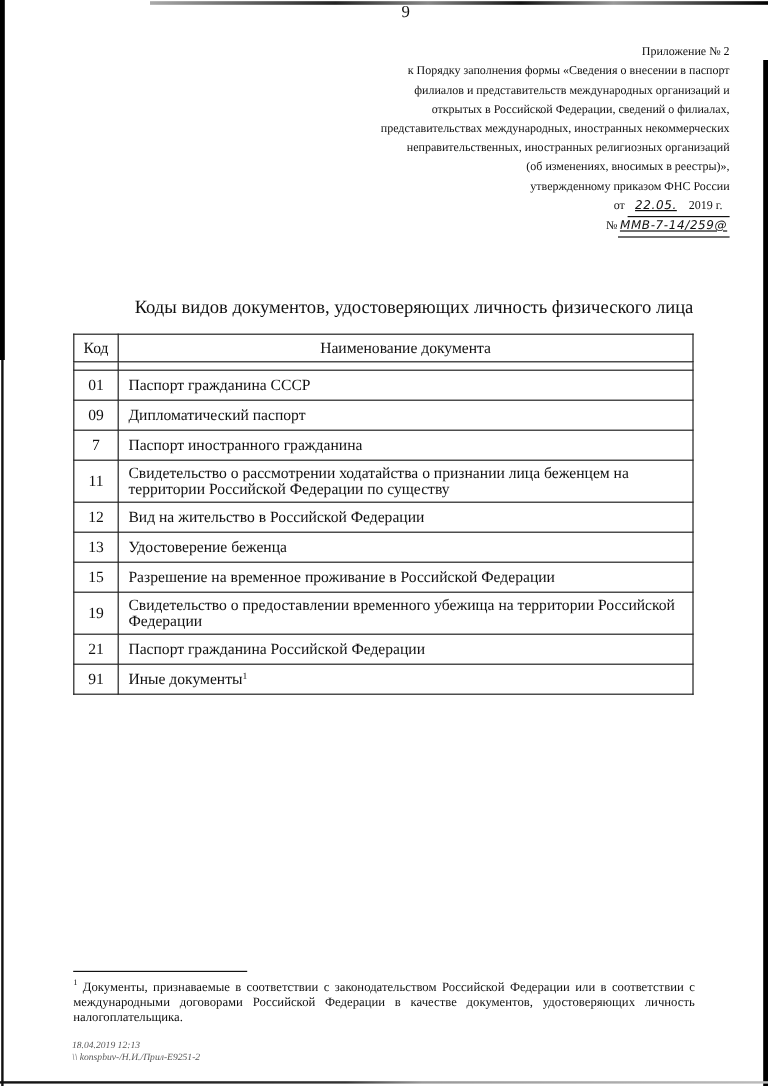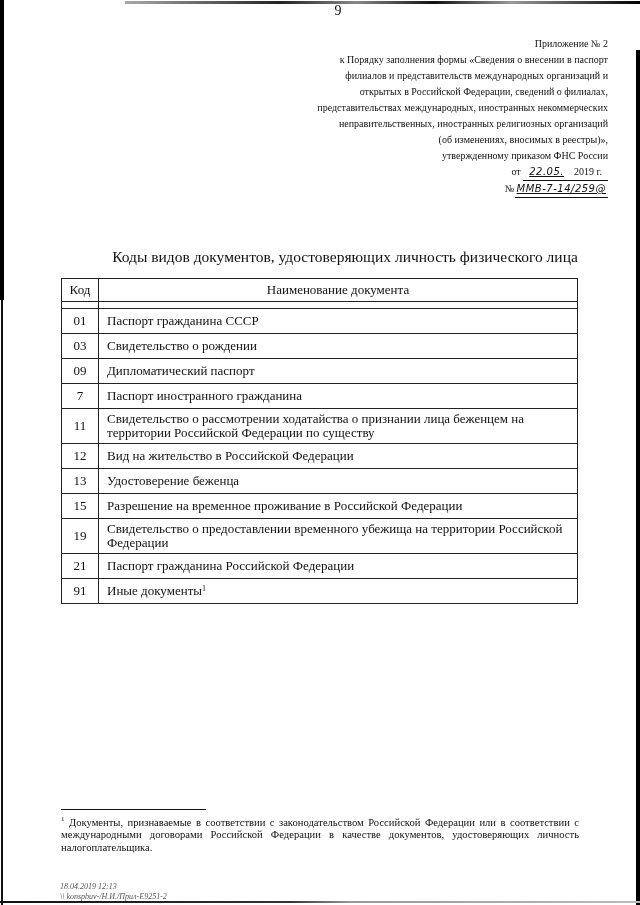--- a/index.html
+++ b/index.html
@@ -51,21 +51,21 @@
   .footnote-rule { position: absolute; left: 61px; top: 809px; width: 145px; height: 1px; background: #111; }
   .footnote {
     position: absolute; left: 61px; top: 813px; width: 518px;
     font-size: 10.6px; line-height: 12.5px; text-align: justify;
   }
   .footnote sup { font-size: 7px; }
 
   .stamp {
     position: absolute; left: 60px; top: 866px;
     font-family: "Liberation Serif", serif; font-style: italic;
-    font-size: 8px; line-height: 10px; color: #555; margin-top: 16px;
+    font-size: 8px; line-height: 10px; color: #555;
   }
 </style>
 </head>
 <body>
 
 <div class="scan-left"></div>
 <div class="scan-left2"></div>
 <div class="scan-top"></div>
 <div class="scan-right"></div>
 <div class="scan-bottom"></div>
@@ -104,24 +104,20 @@
   <tbody>
     <tr class="spacer">
         <td></td>
         <td></td>
       </tr>
     <tr class="row">
         <td class="code">01</td>
         <td class="name">Паспорт гражданина СССР</td>
       </tr>
     <tr class="row">
-        <td class="code">03</td>
-        <td class="name">Свидетельство о рождении</td>
-      </tr>
-    <tr class="row">
         <td class="code">09</td>
         <td class="name">Дипломатический паспорт</td>
       </tr>
     <tr class="row">
         <td class="code">7</td>
         <td class="name">Паспорт иностранного гражданина</td>
       </tr>
     <tr class="row">
         <td class="code">11</td>
         <td class="name">Свидетельство о рассмотрении ходатайства о признании лица беженцем на территории Российской Федерации по существу</td>

